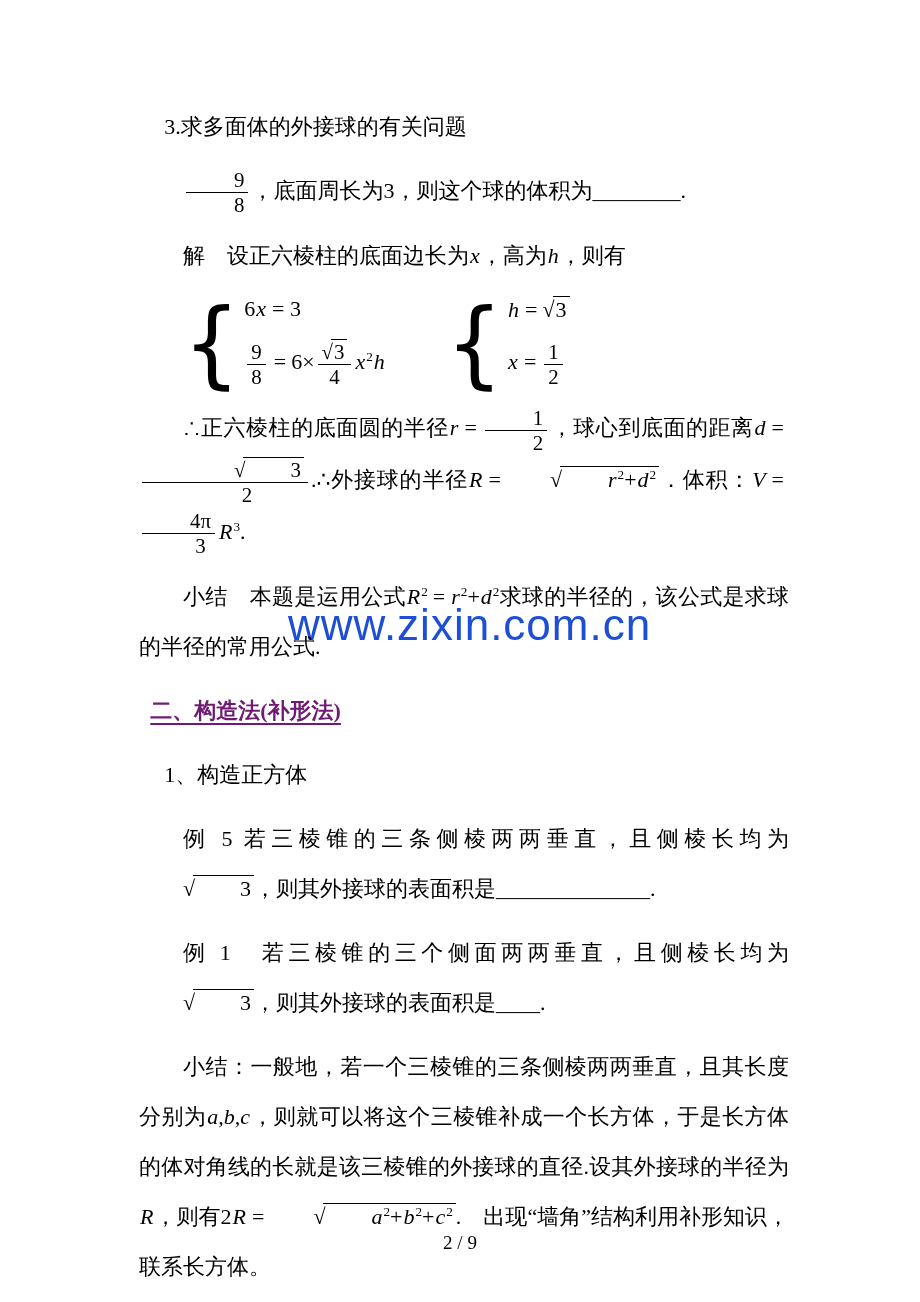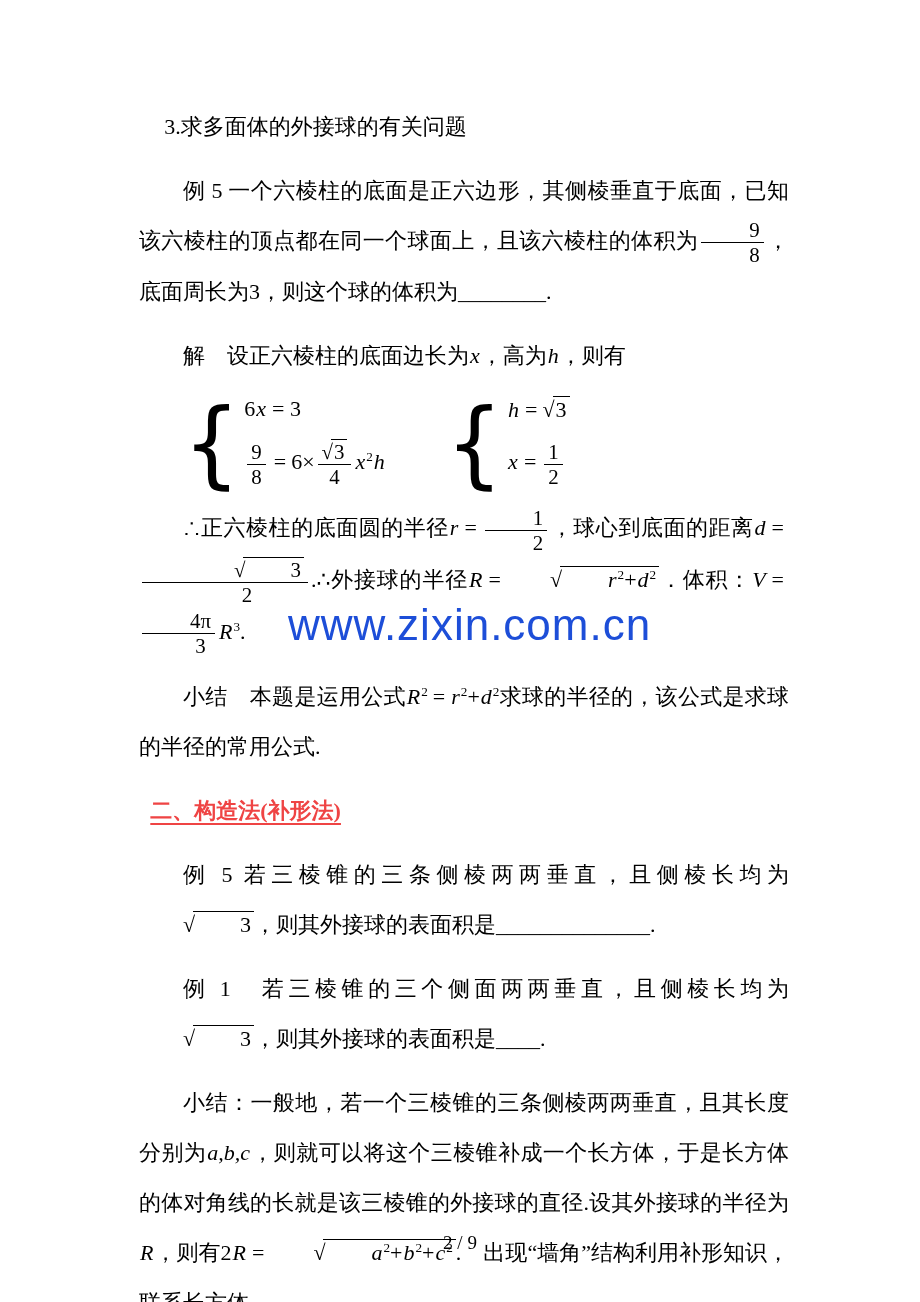--- a/index.html
+++ b/index.html
@@ -4,21 +4,21 @@
 <style>
   html,body{margin:0;padding:0;background:#ffffff;}
   .page{width:920px;height:1302px;position:relative;background:#fff;overflow:hidden;
         font-family:"Liberation Serif","DejaVu Serif",serif;color:#000;}
   .watermark{position:absolute;top:600px;left:288px;z-index:0;font-size:44px;
         color:#1d4ed8;font-family:"Liberation Sans","DejaVu Sans",sans-serif;letter-spacing:1px;}
   .content{position:absolute;z-index:1;top:88px;left:125px;width:678px;font-size:22px;}
   .para{margin:14px;line-height:50px;text-align:justify;text-indent:2em;}
   .ind1{text-indent:1.15em;}
   .red-head{margin:14px 0 10px;}
-  .red-head .red-text{color:#ef4444;font-weight:bold;text-decoration:underline;text-underline-offset:5px;}
+  .red-head .red-text{color:#701a75;font-weight:bold;text-decoration:underline;text-underline-offset:5px;}
   .mi{font-style:italic;padding:0 1px;}
   .mo{padding:0 5px;}
   .msup{font-size:0.6em;line-height:0;}
   .frac{display:inline-block;vertical-align:middle;text-align:center;line-height:1.15;margin:0 3px;font-size:0.95em;}
   .fnum,.fden{display:block;padding:0 4px;}
   .fden{border-top:1.5px solid #000;}
   .sqrt{white-space:nowrap;}
   .rsym{display:inline-block;}
   .rbar{display:inline-block;border-top:1.5px solid #000;margin-left:-2px;padding:0 3px;line-height:1.15;}
   .eq-block{display:flex;align-items:center;gap:60px;margin:10px 0 10px 58px;}
@@ -33,21 +33,21 @@
 <body>
 
 <div class="page">
 
   <div class="watermark">www.zixin.com.cn</div>
 
   <div class="content">
 
     <p class="para ind1"><span>3.求多面体的外接球的有关问题</span></p>
 
-    <p class="para"><span>例 5 一个六棱柱的底面是正六边形，其侧棱垂直于底面，已知该六棱柱的顶点都在同一个球面上，且该六棱柱的体积为</span><span class="frac"><span class="fnum">9</span><span class="fden">8</span></span><span>，底面周长为3，则这个球的体积为________.</span></p>
+    <p class="para"><span class="frac"><span class="fnum">9</span><span class="fden">8</span></span><span>，底面周长为3，则这个球的体积为________.</span></p>
 
     <p class="para"><span>解　设正六棱柱的底面边长为</span><span class="mi">x</span><span>，高为</span><span class="mi">h</span><span>，则有</span></p>
 
     <div class="eq-block">
       <span class="cases">
         <span class="brace">{</span>
         <span class="rows">
           <span class="row"><span>6</span><span class="mi">x</span><span class="mo">= 3</span></span>
           <span class="row"><span class="frac"><span class="fnum">9</span><span class="fden">8</span></span><span class="mo">=</span><span>6×</span><span class="frac"><span class="fnum"><span class="sqrt"><span class="rsym">√</span><span class="rbar">3</span></span></span><span class="fden">4</span></span><span class="mi">x</span><sup class="msup">2</sup><span class="mi">h</span></span>
         </span>
@@ -60,20 +60,21 @@
         </span>
       </span>
     </div>
 
     <p class="para"><span>∴正六棱柱的底面圆的半径</span><span class="mi">r</span><span class="mo">=</span><span class="frac"><span class="fnum">1</span><span class="fden">2</span></span><span>，球心到底面的距离</span><span class="mi">d</span><span class="mo">=</span><span class="frac"><span class="fnum"><span class="sqrt"><span class="rsym">√</span><span class="rbar">3</span></span></span><span class="fden">2</span></span><span>.∴外接球的半径</span><span class="mi">R</span><span class="mo">=</span><span class="sqrt"><span class="rsym">√</span><span class="rbar"><span class="mi">r</span><sup class="msup">2</sup><span>+</span><span class="mi">d</span><sup class="msup">2</sup></span></span><span>．体积：</span><span class="mi">V</span><span class="mo">=</span><span class="frac"><span class="fnum">4π</span><span class="fden">3</span></span><span class="mi">R</span><sup class="msup">3</sup><span>.</span></p>
 
     <p class="para"><span>小结　本题是运用公式</span><span class="mi">R</span><sup class="msup">2</sup><span class="mo">=</span><span class="mi">r</span><sup class="msup">2</sup><span>+</span><span class="mi">d</span><sup class="msup">2</sup><span>求球的半径的，该公式是求球的半径的常用公式.</span></p>
 
     <p class="para ind1 red-head"><span class="red-text">二、构造法(补形法)</span></p>
 
+    <p class="para ind1"><span>1、构造正方体</span></p>
 
     <p class="para"><span>例 5 若三棱锥的三条侧棱两两垂直，且侧棱长均为</span><span class="sqrt"><span class="rsym">√</span><span class="rbar">3</span></span><span>，则其外接球的表面积是______________.</span></p>
 
     <p class="para"><span>例 1　若三棱锥的三个侧面两两垂直，且侧棱长均为</span><span class="sqrt"><span class="rsym">√</span><span class="rbar">3</span></span><span>，则其外接球的表面积是____.</span></p>
 
 
     <p class="para"><span>小结：一般地，若一个三棱锥的三条侧棱两两垂直，且其长度分别为</span><span class="mi">a,b,c</span><span>，则就可以将这个三棱锥补成一个长方体，于是长方体的体对角线的长就是该三棱锥的外接球的直径.设其外接球的半径为</span><span class="mi">R</span><span>，则有</span><span>2</span><span class="mi">R</span><span class="mo">=</span><span class="sqrt"><span class="rsym">√</span><span class="rbar"><span class="mi">a</span><sup class="msup">2</sup><span>+</span><span class="mi">b</span><sup class="msup">2</sup><span>+</span><span class="mi">c</span><sup class="msup">2</sup></span></span><span>.　出现“墙角”结构利用补形知识，联系长方体。</span></p>
 
   </div>
 

